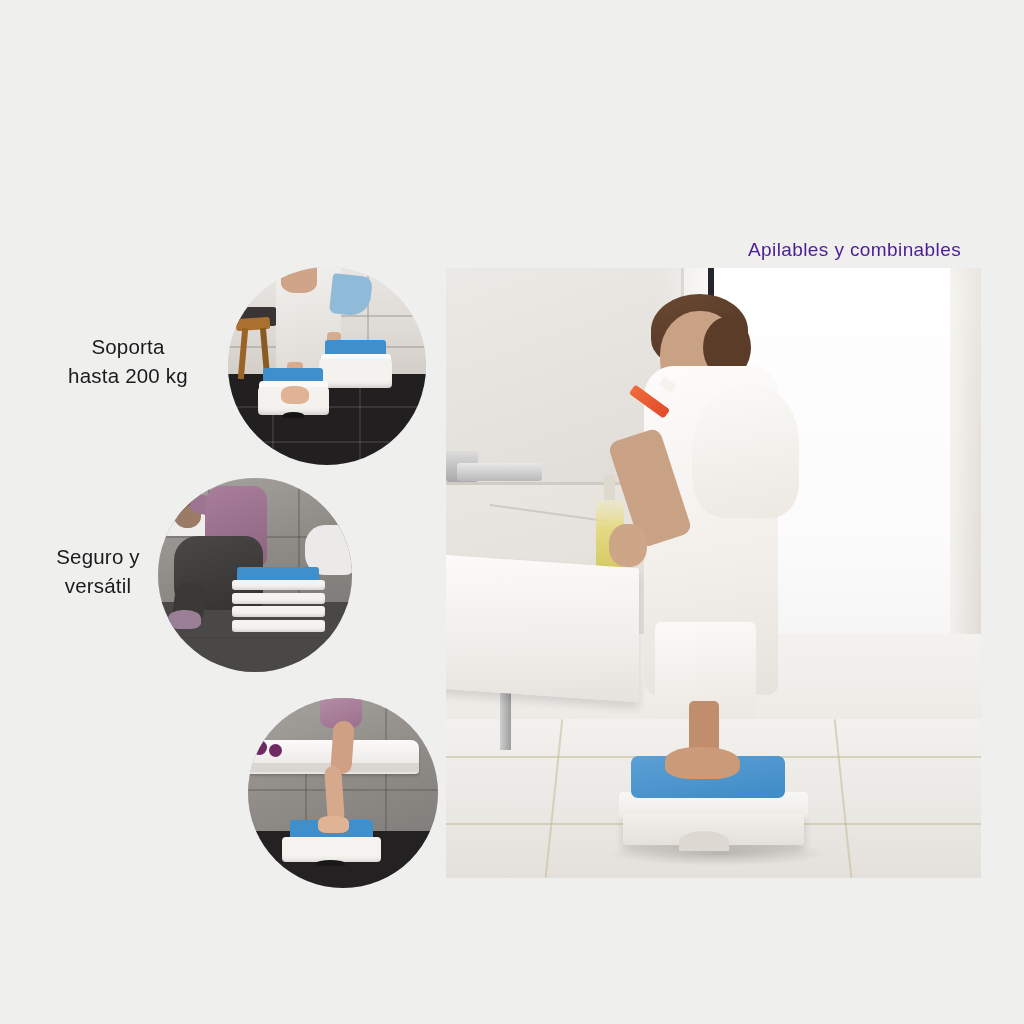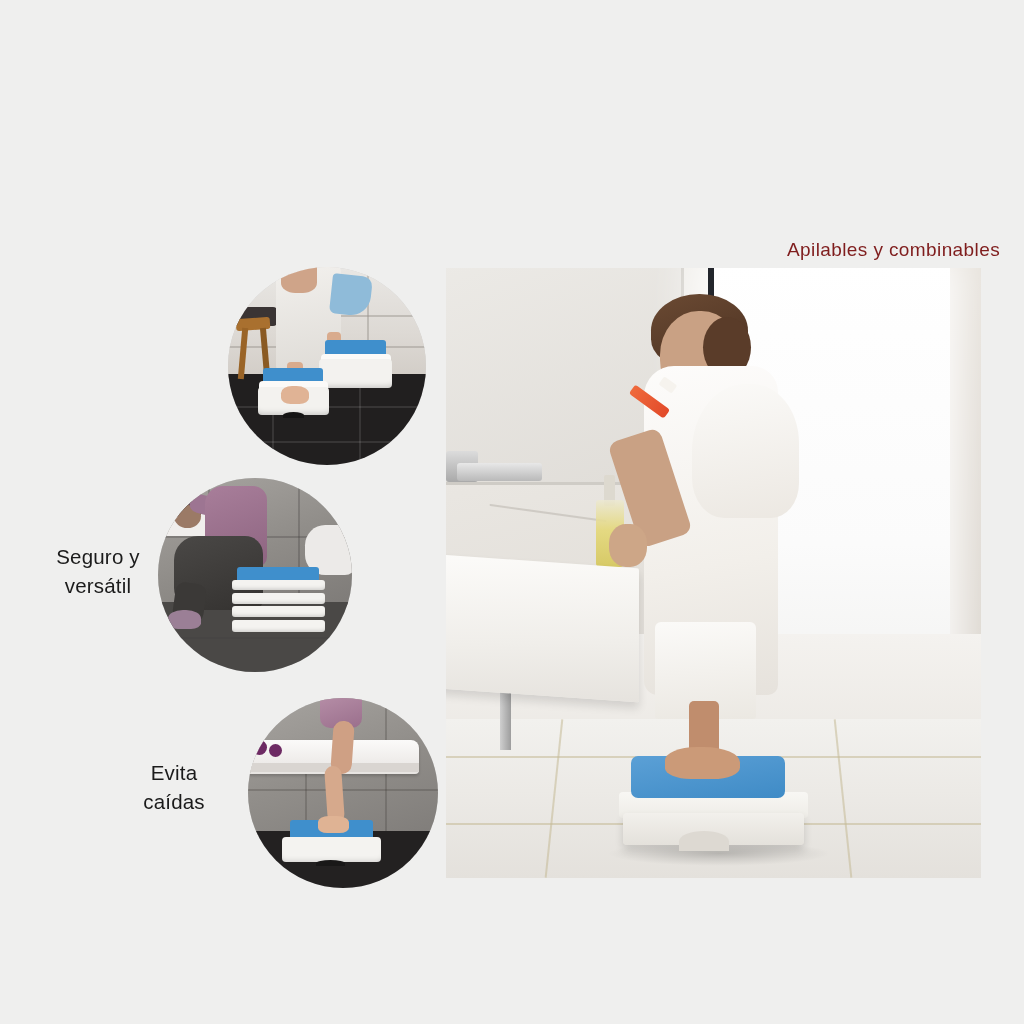--- a/index.html
+++ b/index.html
@@ -22,24 +22,24 @@
     line-height:1.13;
     letter-spacing:-0.5px;
     color:#111111;
     font-weight:400;
     white-space:pre-line;
   }
 
   
   .tagline{
     position:absolute;
-    left:787px; top:239px;
+    left:748px; top:239px;
     font-size:19px;
     letter-spacing:0.4px;
-    color:#7f1d1d;
+    color:#4c1d95;
     white-space:nowrap;
     text-align:right;
   }
 
   
   .feat-label{
     position:absolute;
     text-align:center;
     font-size:20.5px;
     line-height:1.42;
@@ -218,26 +218,26 @@
     background:radial-gradient(ellipse at center,rgba(0,0,0,.18),rgba(0,0,0,0) 70%);}
 </style>
 </head>
 <body>
 
 <div class="stage">
 
 
   <div class="tagline">Apilables y combinables</div>
 
+  <div class="feat-label" id="lbl0">Soporta
+hasta 200 kg</div>
 
   <div class="feat-label" id="lbl1">Seguro y
 versátil</div>
 
-  <div class="feat-label" id="lbl2">Evita
-caídas</div>
 
   <div class="thumb" id="thumb0">
     <div class="scene">
       <div class="t0-wall"></div>
       <div class="t0-wallline" style="left:0;top:24%;width:100%;height:2px;"></div>
       <div class="t0-wallline" style="left:0;top:40%;width:100%;height:2px;"></div>
       <div class="t0-wallline" style="left:70%;top:0;width:2px;height:56%;"></div>
       <div class="t0-floor"></div>
       <div class="t0-grout" style="left:0;top:70%;width:100%;height:2px;"></div>
       <div class="t0-grout" style="left:0;top:88%;width:100%;height:2px;"></div>

